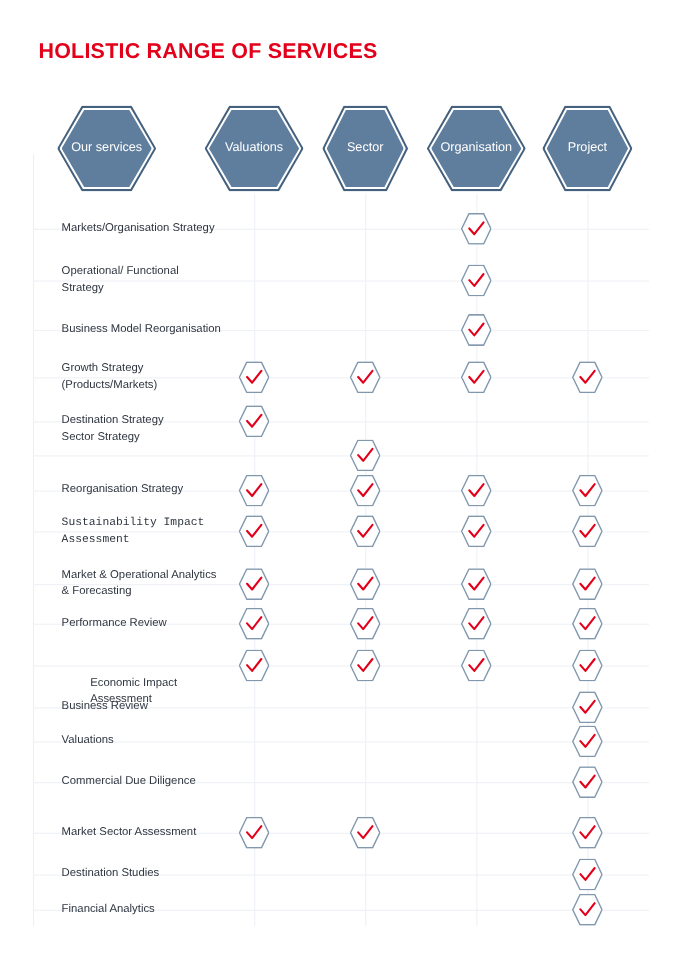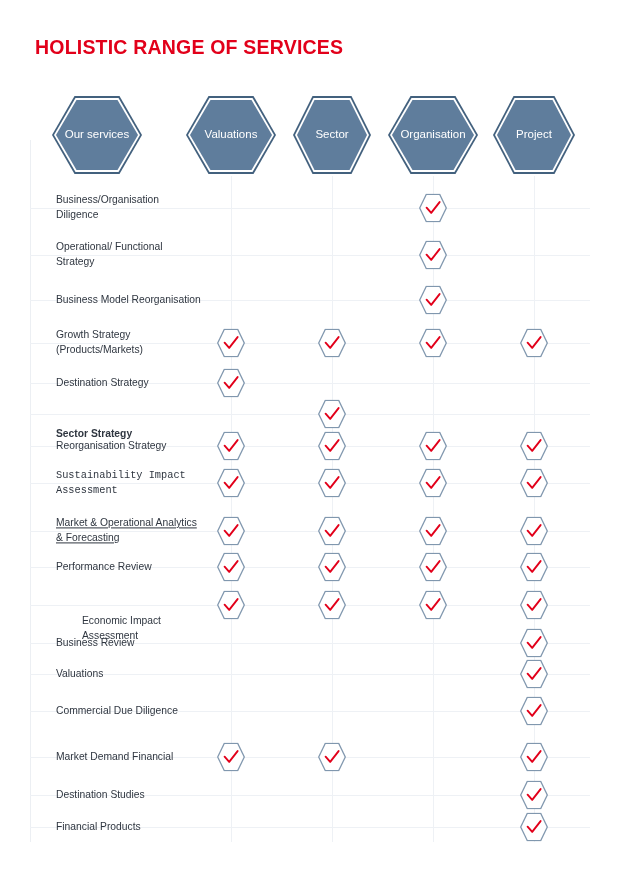--- a/index.html
+++ b/index.html
@@ -197,37 +197,37 @@
         <div class="hx-label">Organisation</div>
       </div>
       <div class="hex-head" style="width: 82px; left: 493px;">
         <div class="hx-outer" style="background: rgb(67, 97, 126);"></div>
         <div class="hx-mid"></div>
         <div class="hx-inner" style="background: rgb(95, 125, 156);"></div>
         <div class="hx-label">Project</div>
       </div>
     </div>
   <div id="labels">
-      <div class="row-label" style="top: 208px; color: rgb(47, 54, 64);">Business/Organisation Diligence</div>
+      <div class="row-label" style="top: 208px; color: rgb(47, 54, 64);">Markets/Organisation Strategy</div>
       <div class="row-label" style="top: 255px; color: rgb(47, 54, 64);">Operational/ Functional Strategy</div>
       <div class="row-label" style="top: 300px; color: rgb(47, 54, 64);">Business Model Reorganisation</div>
       <div class="row-label" style="top: 343px; color: rgb(47, 54, 64);">Growth Strategy (Products/Markets)</div>
       <div class="row-label" style="top: 383px; color: rgb(47, 54, 64);">Destination Strategy</div>
-      <div class="row-label" style="top: 434px; color: rgb(47, 54, 64); font-weight: bold;">Sector Strategy</div>
+      <div class="row-label" style="top: 398px; color: rgb(47, 54, 64);">Sector Strategy</div>
       <div class="row-label" style="top: 446px; color: rgb(47, 54, 64);">Reorganisation Strategy</div>
       <div class="row-label" style="top: 483px; color: rgb(47, 54, 64); font-family: Liberation Mono, monospace;">Sustainability Impact Assessment</div>
-      <div class="row-label" style="top: 531px; color: rgb(47, 54, 64); text-decoration: underline;">Market &amp; Operational Analytics &amp; Forecasting</div>
+      <div class="row-label" style="top: 531px; color: rgb(47, 54, 64);">Market &amp; Operational Analytics &amp; Forecasting</div>
       <div class="row-label" style="top: 567px; color: rgb(47, 54, 64);">Performance Review</div>
       <div class="row-label" style="top: 629px; color: rgb(47, 54, 64); padding-left: 26px;">Economic Impact Assessment</div>
       <div class="row-label" style="top: 643px; color: rgb(47, 54, 64);">Business Review</div>
       <div class="row-label" style="top: 674px; color: rgb(47, 54, 64);">Valuations</div>
       <div class="row-label" style="top: 711px; color: rgb(47, 54, 64);">Commercial Due Diligence</div>
-      <div class="row-label" style="top: 757px; color: rgb(47, 54, 64);">Market Demand Financial</div>
+      <div class="row-label" style="top: 757px; color: rgb(47, 54, 64);">Market Sector Assessment</div>
       <div class="row-label" style="top: 795px; color: rgb(47, 54, 64);">Destination Studies</div>
-      <div class="row-label" style="top: 827px; color: rgb(47, 54, 64);">Financial Products</div>
+      <div class="row-label" style="top: 827px; color: rgb(47, 54, 64);">Financial Analytics</div>
     </div>
   <div id="checks">
       <div class="hex-check" title="Business/Organisation Strategy — Organisation" style="left: 433px; top: 208px;">
         <div class="chk-outer" style="background: rgb(128, 151, 174);"></div>
         <div class="chk-inner"></div>
         <svg viewBox="0 0 28 29">
           <path d="M7.6 14.2 L12.2 19.4 L20.6 8.6" fill="none" stroke="#e2001a" stroke-width="1.9" stroke-linecap="round" stroke-linejoin="round"></path>
         </svg>
       </div>
       <div class="hex-check" title="Operational/ Functional Strategy — Organisation" style="left: 433px; top: 255px;">

